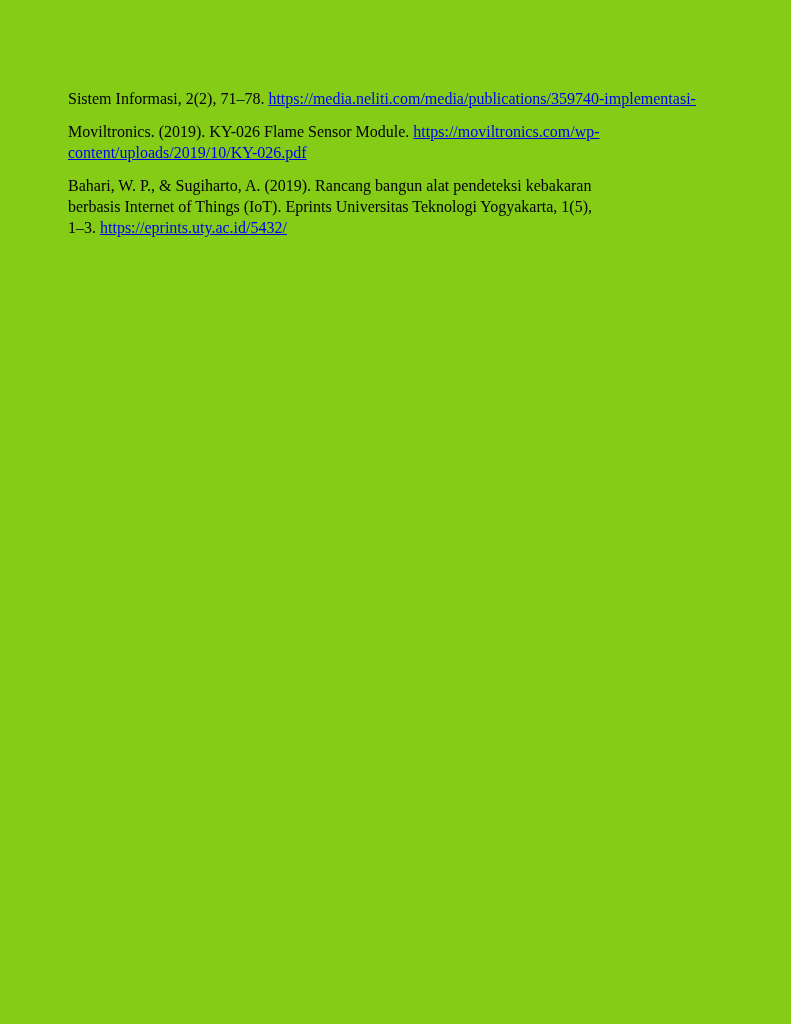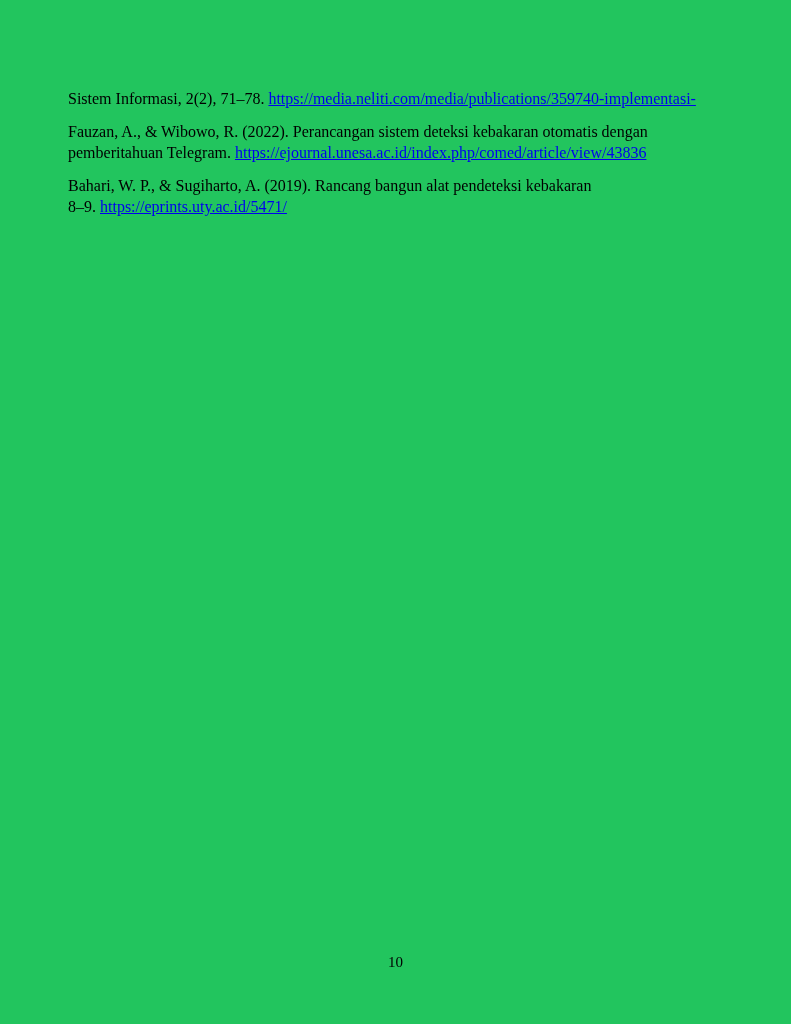--- a/index.html
+++ b/index.html
@@ -4,21 +4,21 @@
 <style>
   html, body {
     margin: 0;
     padding: 0;
     background: #ffffff;
   }
   .page {
     position: relative;
     width: 791px;
     height: 1024px;
-    background: #22c55e;
+    background: #84cc16;
     font-family: "Liberation Serif", serif;
     color: #000000;
     overflow: hidden;
   }
   .content {
     position: absolute;
     left: 68px;
     top: 88px;
     width: 680px;
   }
@@ -54,24 +54,22 @@
 <body>
 
 <div class="page">
   <div class="content">
       <p class="ref">
         <span class="line"><span>Sistem Informasi, 2(2), 71–78. </span><a class="ref-link" href="#">https://media.neliti.com/media/publications/359740-implementasi-</a></span>
       </p>
       <p class="ref">
       </p>
       <p class="ref">
-        <span class="line"><span>Fauzan, A., &amp; Wibowo, R. (2022). Perancangan sistem deteksi kebakaran otomatis dengan</span></span>
-        <span class="line"><span>pemberitahuan Telegram. </span><a class="ref-link" href="#">https://ejournal.unesa.ac.id/index.php/comed/article/view/43836</a></span>
+        <span class="line"><span>Moviltronics. (2019). KY-026 Flame Sensor Module. </span><a class="ref-link" href="#">https://moviltronics.com/wp-</a></span>
+        <span class="line"><a class="ref-link" href="#">content/uploads/2019/10/KY-026.pdf</a></span>
       </p>
       <p class="ref extra-space">
         <span class="line"><span>Bahari, W. P., &amp; Sugiharto, A. (2019). Rancang bangun alat pendeteksi kebakaran</span></span>
-        <span class="line"><span>8–9. </span><a class="ref-link" href="#">https://eprints.uty.ac.id/5471/</a></span>
+        <span class="line"><span>berbasis Internet of Things (IoT). Eprints Universitas Teknologi Yogyakarta, 1(5),</span></span>
+        <span class="line"><span>1–3. </span><a class="ref-link" href="#">https://eprints.uty.ac.id/5432/</a></span>
       </p>
     </div>
-  <div class="footer">
-    <span>10</span>
-  </div>
 </div>
 
 </body></html>

